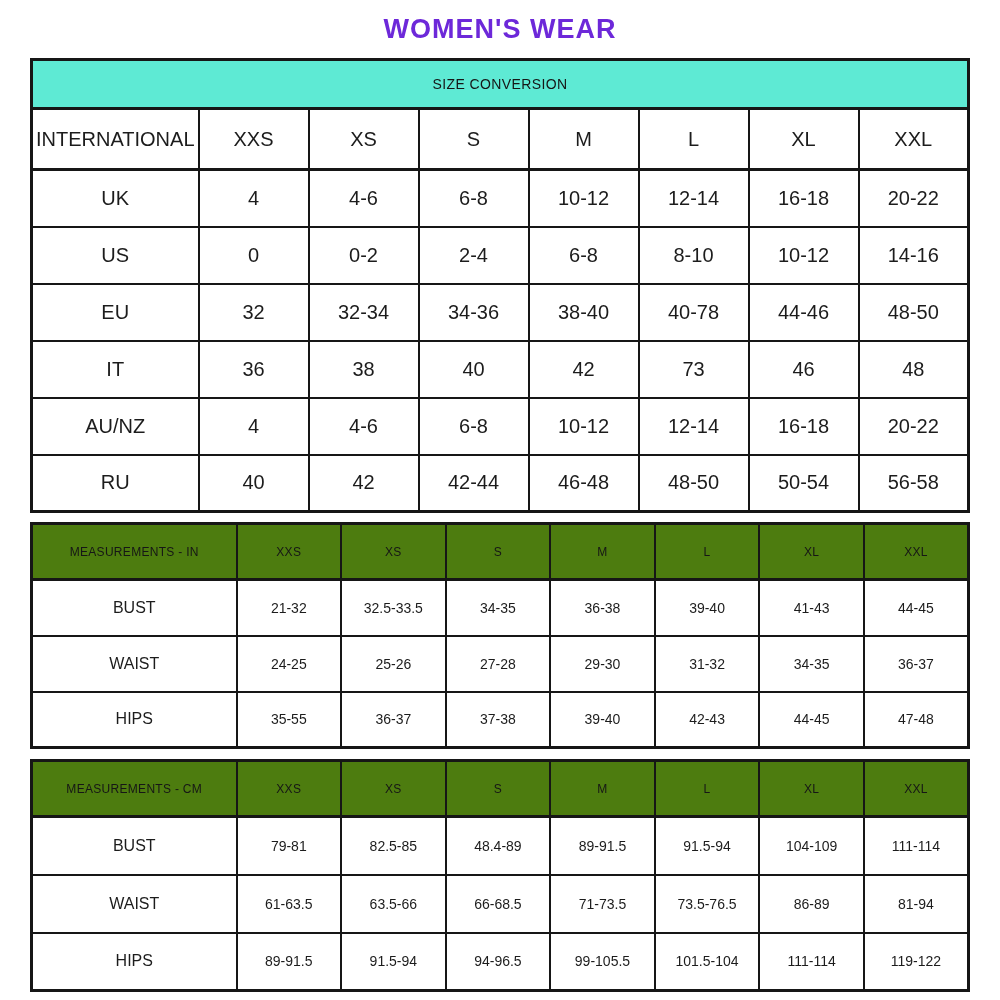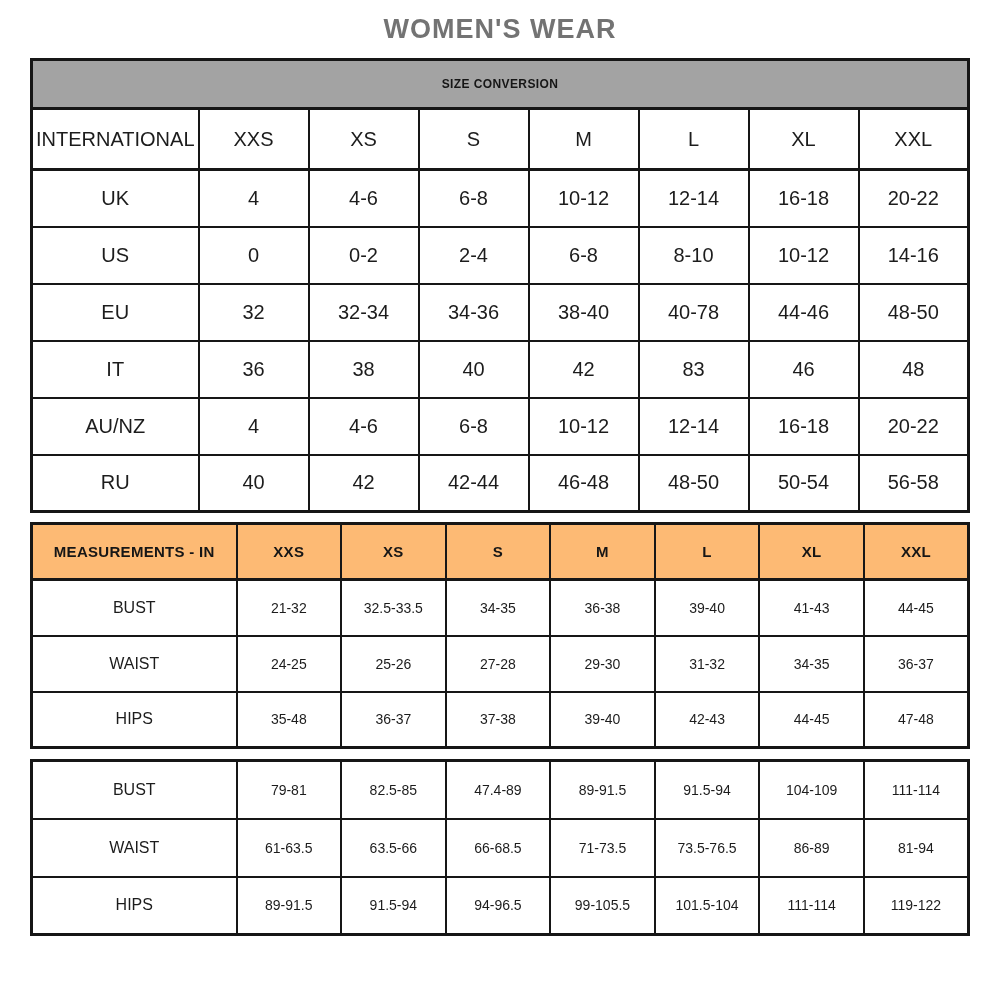--- a/index.html
+++ b/index.html
@@ -1,42 +1,42 @@
 <!DOCTYPE html>
 <html><head>
 <meta charset="utf-8">
 <style>
   * { margin:0; padding:0; box-sizing:border-box; }
   html,body { width:1000px; background:#ffffff; font-family:"Liberation Sans", sans-serif; color:#1c1c1c; }
   .sheet { width:1000px; height:1000px; padding:14px 30px 0 30px; }
   .page-title {
     text-align:center; font-size:27px; font-weight:bold; letter-spacing:1px;
-    color:#737373; margin-bottom:13px;
+    color:#6d28d9; margin-bottom:13px;
   }
   table.tbl {
     width:100%; border-collapse:collapse; table-layout:fixed;
     border:3px solid #161616;
   }
   table.tbl td {
     border:2px solid #161616; text-align:center; vertical-align:middle;
     overflow:hidden; white-space:nowrap;
   }
   
   .t1 td { font-size:20px; }
   .t1 .band td {
-    background:#a3a3a3; font-weight:bold; font-size:12px; letter-spacing:0.4px;
+    background:#5eead4; font-weight:normal; font-size:14px; letter-spacing:0.4px;
     height:49px; border-bottom-width:3px; color:#161616;
   }
   .t1 .hdr td { height:61px; border-bottom-width:3px; }
   .t1 .row td { height:57px; }
   
   .t2 { margin-top:9px; }
   .t3 { margin-top:10px; }
   .tm .hdr td {
-    background:#fdba74; font-weight:bold; font-size:15px; height:56px;
+    background:#4d7c0f; font-weight:normal; font-size:12px; height:56px;
     border-bottom-width:3px; color:#161616; letter-spacing:0.3px;
   }
   .t2 .row td { height:56px; }
   .t3 .row td { height:58px; }
   .tm .row td { font-size:14px; }
   .tm .row td.lbl { font-size:16px; }
 </style>
 </head>
 <body>
 
@@ -98,21 +98,21 @@
         <td>40-78</td>
         <td>44-46</td>
         <td>48-50</td>
       </tr>
       <tr class="row">
         <td class="lbl">IT</td>
         <td>36</td>
         <td>38</td>
         <td>40</td>
         <td>42</td>
-        <td>83</td>
+        <td>73</td>
         <td>46</td>
         <td>48</td>
       </tr>
       <tr class="row">
         <td class="lbl">AU/NZ</td>
         <td>4</td>
         <td>4-6</td>
         <td>6-8</td>
         <td>10-12</td>
         <td>12-14</td>
@@ -169,21 +169,21 @@
         <td>24-25</td>
         <td>25-26</td>
         <td>27-28</td>
         <td>29-30</td>
         <td>31-32</td>
         <td>34-35</td>
         <td>36-37</td>
       </tr>
       <tr class="row">
         <td class="lbl">HIPS</td>
-        <td>35-48</td>
+        <td>35-55</td>
         <td>36-37</td>
         <td>37-38</td>
         <td>39-40</td>
         <td>42-43</td>
         <td>44-45</td>
         <td>47-48</td>
       </tr>
     </tbody>
   </table>
 
@@ -192,25 +192,35 @@
         <col style="width:205px">
         <col>
         <col>
         <col>
         <col>
         <col>
         <col>
         <col>
       </colgroup>
     <tbody>
+      <tr class="hdr">
+        <td class="lbl">MEASUREMENTS - CM</td>
+        <td>XXS</td>
+        <td>XS</td>
+        <td>S</td>
+        <td>M</td>
+        <td>L</td>
+        <td>XL</td>
+        <td>XXL</td>
+      </tr>
       <tr class="row">
         <td class="lbl">BUST</td>
         <td>79-81</td>
         <td>82.5-85</td>
-        <td>47.4-89</td>
+        <td>48.4-89</td>
         <td>89-91.5</td>
         <td>91.5-94</td>
         <td>104-109</td>
         <td>111-114</td>
       </tr>
       <tr class="row">
         <td class="lbl">WAIST</td>
         <td>61-63.5</td>
         <td>63.5-66</td>
         <td>66-68.5</td>

